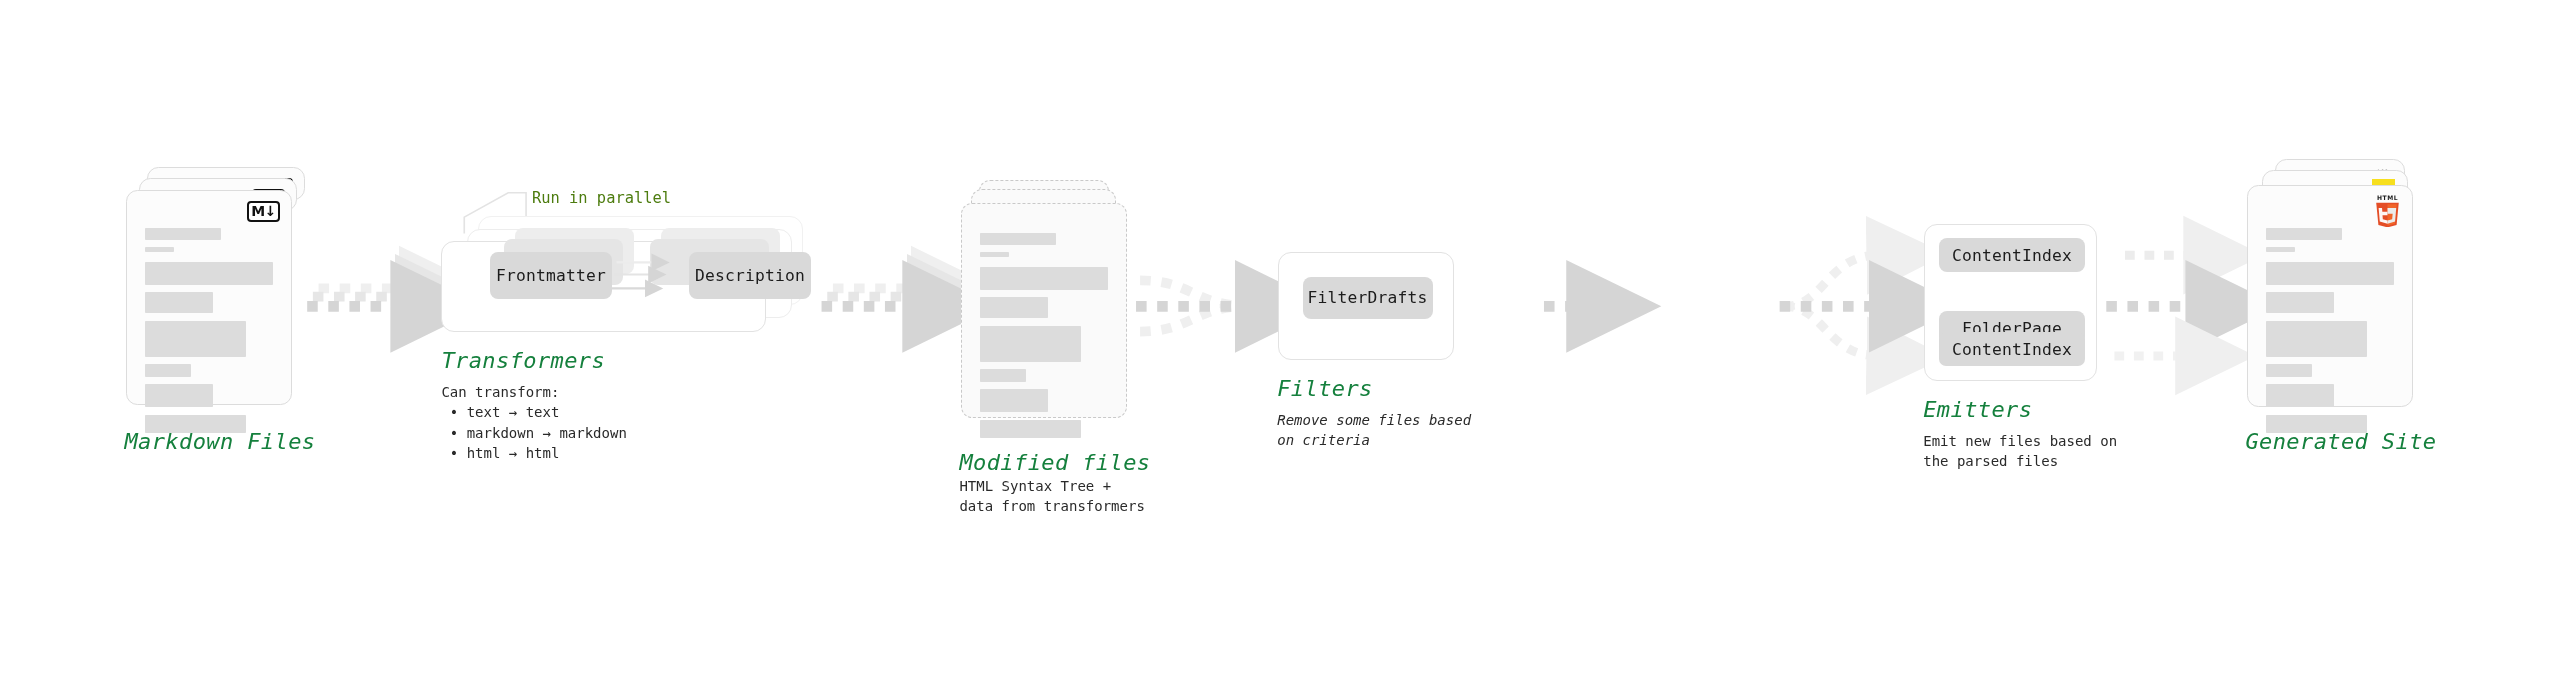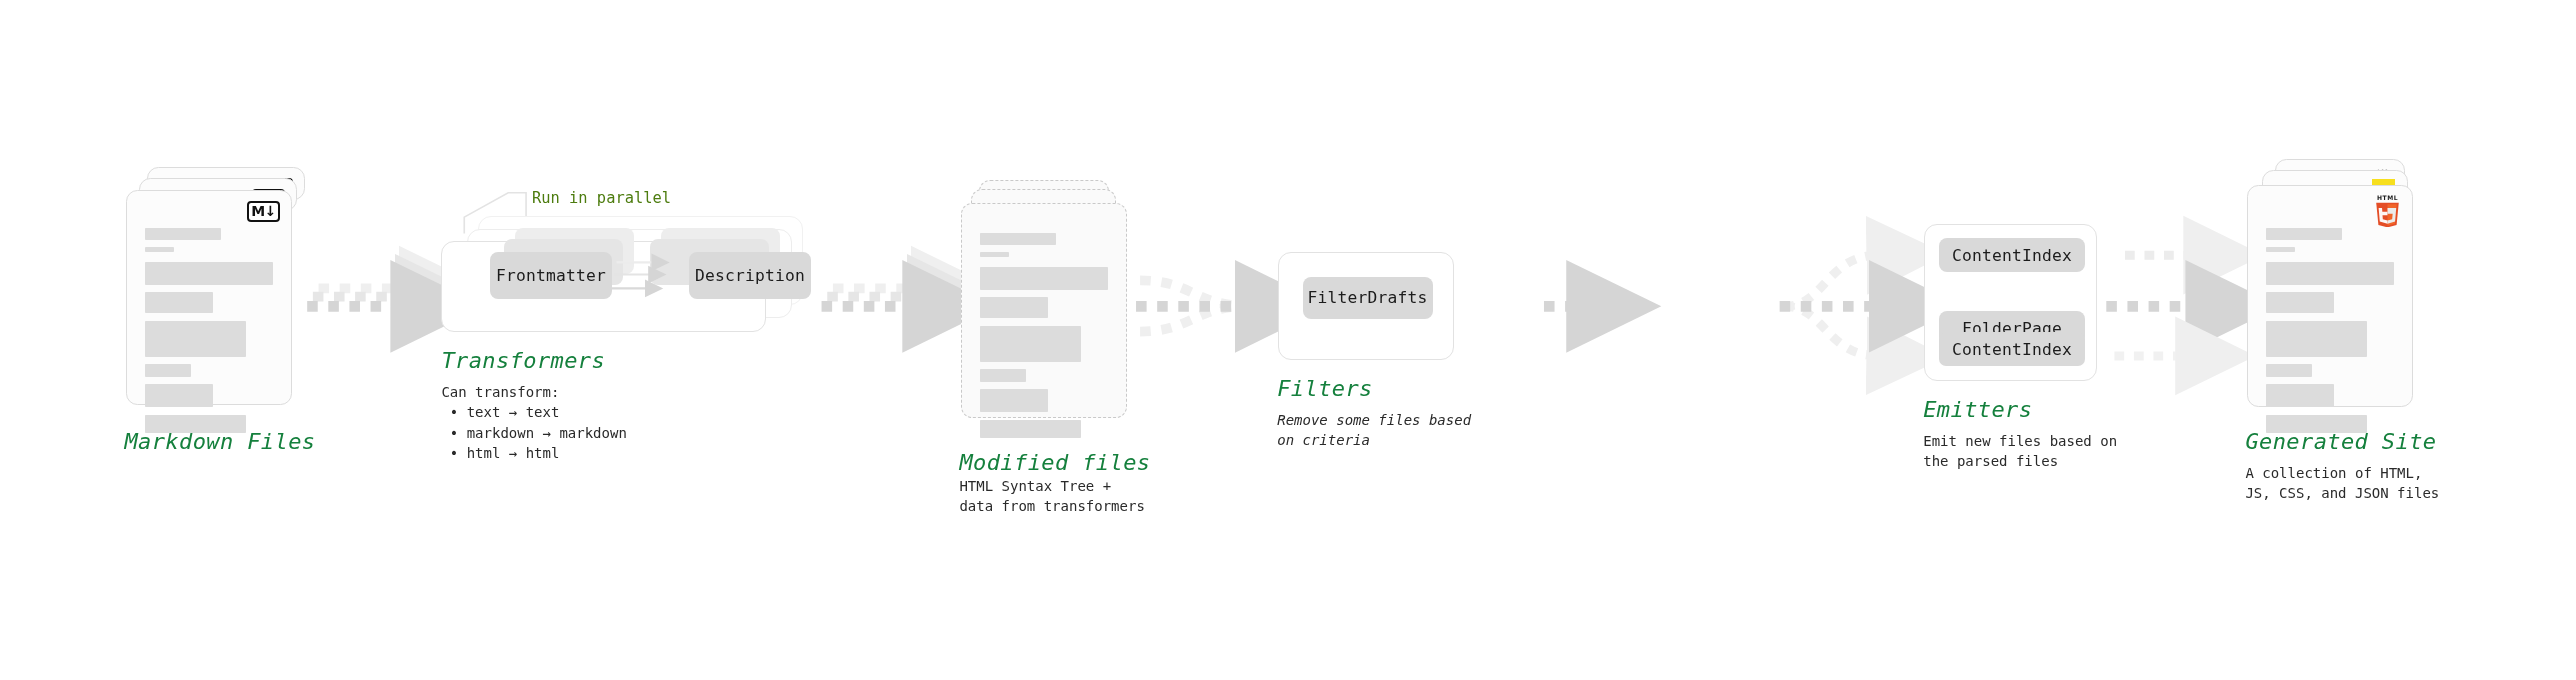--- a/index.html
+++ b/index.html
@@ -339,18 +339,16 @@
           <div class="bar" style="width:100%; height:23px;"></div>
           <div class="bar" style="width:53%; height:21px;"></div>
           <div class="bar" style="width:79%; height:36px;"></div>
           <div class="bar" style="width:36%; height:13px;"></div>
           <div class="bar" style="width:53%; height:23px;"></div>
           <div class="bar" style="width:79%; height:18px;"></div>
         </div>
       </div>
     </div>
     <div class="title" style="left:-1.6px; top:270px;">Generated Site</div>
-    <div class="subtitle" style="left:-1.6px; top:304px;">A collection of HTML,
-JS, CSS, and JSON files</div>
   </div>
 
 </div>
 
 
 </body></html>

